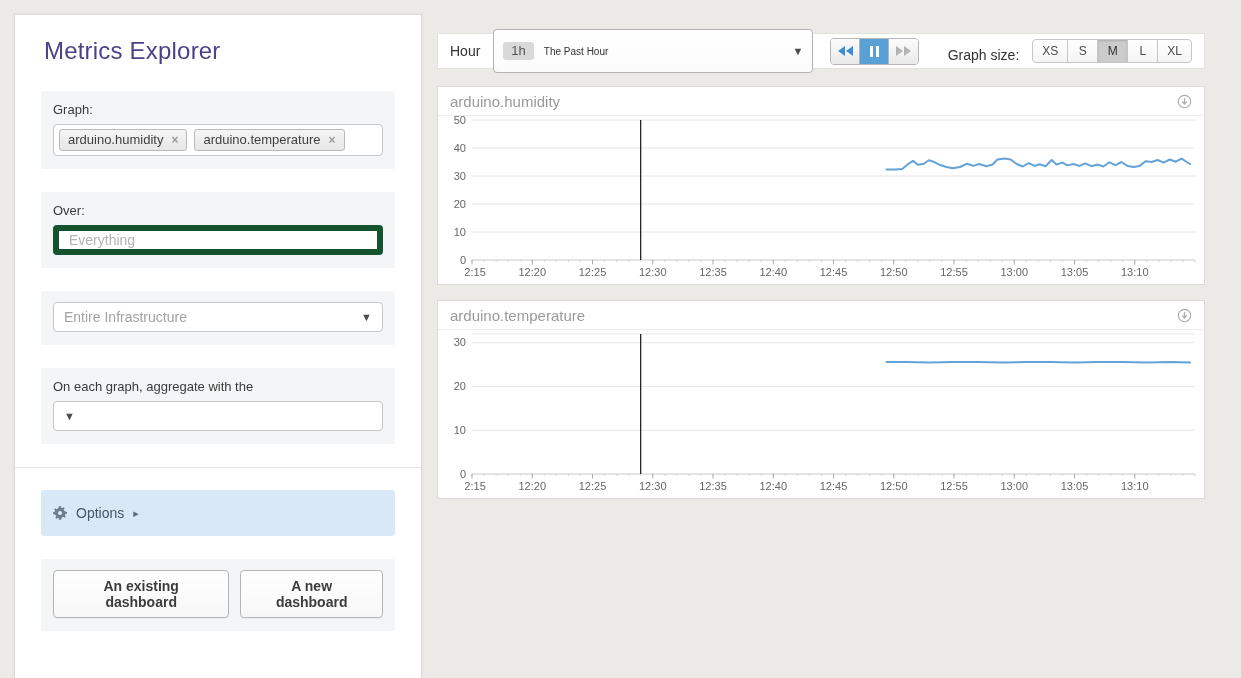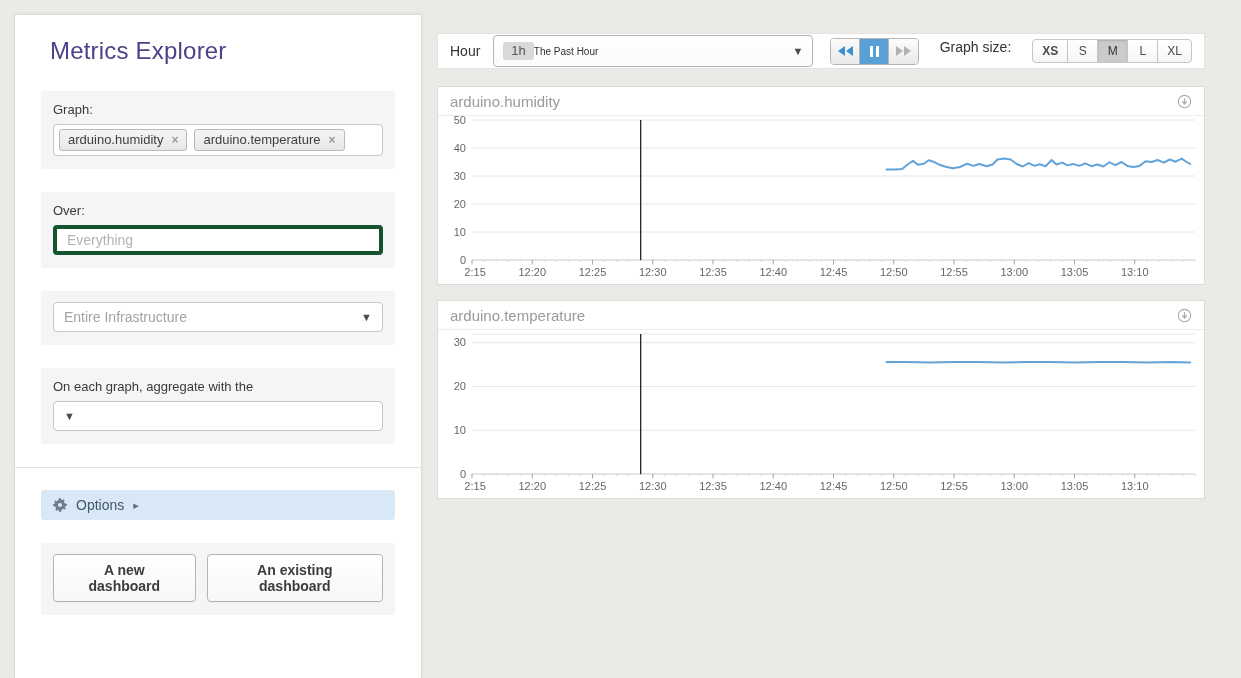--- a/index.html
+++ b/index.html
@@ -12,54 +12,54 @@
   }
 
   
   .sidebar {
     position:absolute; left:14px; top:14px; width:408px; height:664px;
     background:#fff; border:1px solid #dbdad6; border-bottom:none;
     box-shadow:0 0 4px rgba(0,0,0,.05);
     padding:20px 26px;
   }
   .sidebar h1 {
-    margin:2px 9px 26px; font-size:24px; font-weight:400; color:#4e4189;
+    margin:2px 3px 26px; font-size:24px; font-weight:400; color:#4e4189;
     letter-spacing:.2px;
   }
   .panel { background:#f4f5f6; padding:11px 12px 13px; margin-bottom:23px; border-radius:2px; }
   .panel .lbl { font-size:13px; color:#3a3a3a; margin-bottom:7px; }
   .tagbox {
     background:#fff; border:1px solid #c7c7c7; border-radius:4px;
     padding:4px 5px; min-height:32px; display:flex; gap:7px; align-items:center;
   }
   .tag {
     display:inline-flex; align-items:center; gap:8px;
     background:linear-gradient(#f4f4f4,#e7e7e7);
     border:1px solid #b9b9b9; border-radius:3px;
     padding:2px 8px 3px; font-size:13px; color:#3f3f3f; cursor:default;
   }
   .tag .x { color:#9a9a9a; font-size:12px; font-weight:bold; cursor:pointer; line-height:1; }
   .txt-input {
-    width:100%; height:30px; border:4px solid #14532d; border-radius:4px;
+    width:100%; height:30px; border:6px solid #14532d; border-radius:4px;
     padding:0 10px; font-size:14px; color:#333; background:#fff;
     font-family:"Liberation Sans", sans-serif;
   }
   .txt-input::placeholder { color:#b3b3b3; }
   .selectbox {
     height:30px; background:#fff; border:1px solid #c7c7c7; border-radius:4px;
     display:flex; align-items:center; padding:0 10px; font-size:14px;
     cursor:pointer;
   }
   .selectbox .val { flex:1; }
   .selectbox .val.ghost { color:#a3a3a3; }
   .selectbox .val.solid { color:#4a4a4a; }
   .selectbox .arrow { color:#4d4d4d; font-size:11px; }
   .divider { border-top:1px solid #e4e4e2; margin:0 -26px 22px; }
   .options-bar {
-    background:#d9e8f6; border-radius:3px; height:30px;
+    background:#d9e8f6; border-radius:3px; height:46px;
     display:flex; align-items:center; gap:9px; padding:0 12px;
     font-size:14px; color:#42566a; cursor:pointer; margin-bottom:23px;
   }
   .options-bar .caret { font-size:11px; color:#5a6b7d; }
   .btn-row { display:flex; gap:11px; }
   .btn {
     background:linear-gradient(#ffffff,#f7f7f7);
     border:1px solid #b5b5b5; border-radius:4px;
     font-family:"Liberation Sans", sans-serif;
     font-size:14px; font-weight:bold; color:#3c3c3c;
@@ -67,53 +67,53 @@
   }
 
   
   .main { position:absolute; left:437px; top:33px; width:768px; }
   .toolbar {
     height:36px; background:#fff; border:1px solid #e3e2df;
     display:flex; align-items:center; padding:0 12px; gap:13px;
   }
   .show-lbl { font-size:14px; color:#333; }
   .tf-select {
-    width:320px; height:32px; border:1px solid #b3b3b3; border-radius:4px;
+    width:320px; height:44px; border:1px solid #b3b3b3; border-radius:4px;
     background:linear-gradient(#fff,#fbfbfb);
-    display:flex; align-items:center; padding:0 9px; cursor:pointer;
+    display:flex; align-items:center; gap:10px; padding:0 9px; cursor:pointer;
   }
   .tf-badge {
     background:#d9d9d9; border-radius:3px; padding:1px 8px 2px;
     font-size:13px; color:#555;
   }
   .tf-label { font-size:10px; color:#333; flex:1; }
   .tf-arrow { color:#4d4d4d; font-size:11px; }
   .playback { display:flex; margin-left:4px; border-radius:4px; overflow:hidden; border:1px solid #b5b5b5; }
   .pb-btn {
     width:29px; height:25px; display:flex; align-items:center; justify-content:center;
     background:linear-gradient(#fcfcfc,#e9e9e9); border:none; cursor:pointer;
     border-right:1px solid #b5b5b5; padding:0;
   }
   .pb-btn:last-child { border-right:none; }
   .pb-btn.active { background:#58a0d6; }
   .tri-l { width:0;height:0;border-top:5px solid transparent;border-bottom:5px solid transparent;border-right:7px solid currentColor; }
   .tri-r { width:0;height:0;border-top:5px solid transparent;border-bottom:5px solid transparent;border-left:7px solid currentColor; }
   .pb-back { color:#3f8fcd; } .pb-fwd { color:#b2b2b2; }
   .pause-icon { display:flex; gap:3px; }
   .pause-icon span { width:3px; height:11px; background:#fff; display:block; }
-  .size-group { margin-left:auto; display:flex; align-items:flex-start; gap:9px; }
+  .size-group { margin-left:auto; display:flex; align-items:flex-end; gap:9px; }
   .size-lbl { font-size:14px; color:#333; }
   .segmented { display:flex; }
   .seg-btn {
     background:linear-gradient(#fff,#f5f5f5); border:1px solid #c6c6c6;
     font-family:"Liberation Sans", sans-serif;
     font-size:12px; color:#4a4a4a; padding:4px 9px; margin-left:-1px; cursor:pointer;
     min-width:31px;
   }
-  .seg-btn:first-child { border-radius:4px 0 0 4px; margin-left:12px;font-weight:bold; }
+  .seg-btn:first-child { border-radius:4px 0 0 4px; margin-left:4px; }
   .seg-btn:last-child { border-radius:0 4px 4px 0; }
   .seg-btn.active { background:#cbcbcb; box-shadow:inset 0 1px 2px rgba(0,0,0,.15); color:#333; }
 
   
   .chart-card { background:#fff; border:1px solid #dcdbd7; margin-top:17px; }
   .chart-card + .chart-card { margin-top:15px; }
   .chart-header {
     height:29px; display:flex; align-items:center; justify-content:space-between;
     padding:0 12px; border-bottom:1px solid #ededeb;
   }
@@ -168,22 +168,22 @@
       <svg width="14" height="14" viewBox="0 0 20 20">
         <path fill="#6f7d8c" fill-rule="evenodd" d="M9 0h2l.4 2.2c.71.18 1.38.45 2 .8l1.9-1.2 1.4 1.4-1.2 1.9c.35.62.62 1.29.8 2L20 9v2l-2.2.4a8 8 0 0 1-.8 2l1.2 1.9-1.4 1.4-1.9-1.2a8 8 0 0 1-2 .8L11 20H9l-.4-2.2a8 8 0 0 1-2-.8l-1.9 1.2-1.4-1.4 1.2-1.9a8 8 0 0 1-.8-2L0 11V9l2.2-.4c.18-.71.45-1.38.8-2L1.8 4.7l1.4-1.4 1.9 1.2c.62-.35 1.29-.62 2-.8L9 0zm1 13a3 3 0 1 0 0-6 3 3 0 0 0 0 6z"></path>
       </svg>
     </span>
     <span>Options</span>
     <span class="caret">▸</span>
   </div>
 
   <section class="panel">
     <div class="btn-row">
+      <button class="btn">An existing dashboard</button>
       <button class="btn">A new dashboard</button>
-      <button class="btn">An existing dashboard</button>
     </div>
   </section>
 
 </aside>
 
 <main class="main">
 
   <div class="toolbar">
     <span class="show-lbl">Hour</span>
     <div class="tf-select">

